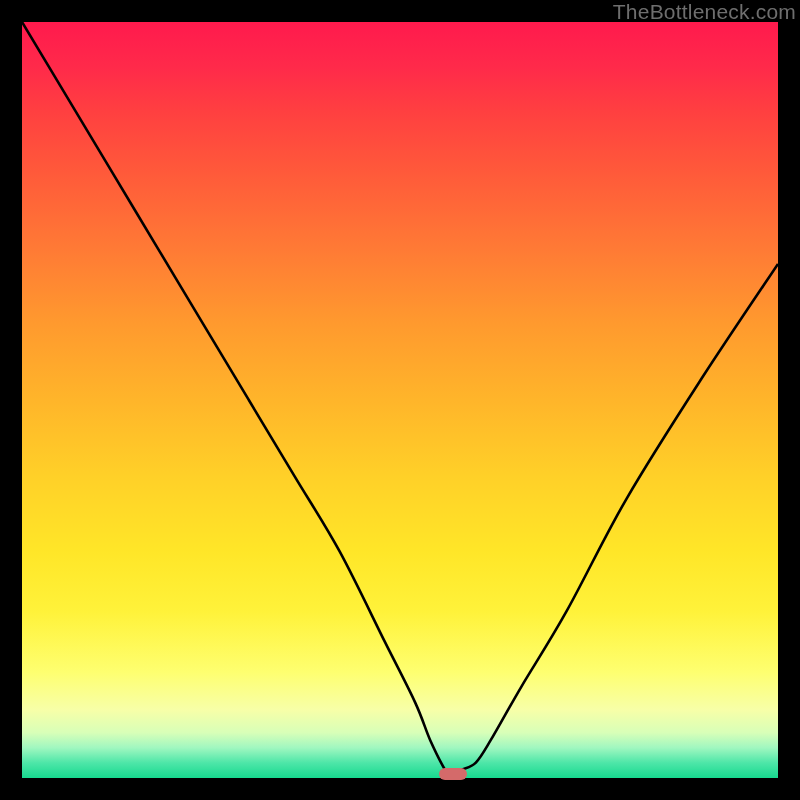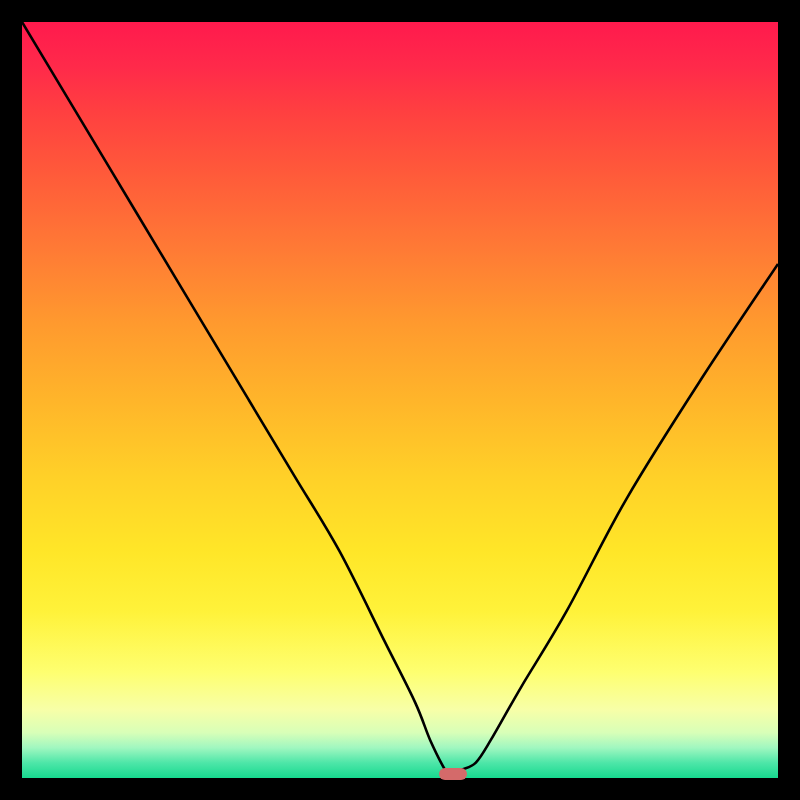--- a/index.html
+++ b/index.html
@@ -73,13 +73,14 @@
 </head>
 <body>
 
 <div class="frame">
   <div class="plot">
     <svg class="curve" viewBox="0 0 756 756" preserveAspectRatio="none">
       <path id="curve-path" d="M 0.0 0.0 C 7.6 12.6, 30.2 50.4, 45.4 75.6 C 60.5 100.8, 75.6 126.0, 90.7 151.2 C 105.8 176.4, 121.0 201.6, 136.1 226.8 C 151.2 252.0, 166.3 277.2, 181.4 302.4 C 196.6 327.6, 211.7 352.8, 226.8 378.0 C 241.9 403.2, 257.0 428.4, 272.2 453.6 C 287.3 478.8, 302.4 501.5, 317.5 529.2 C 332.6 556.9, 350.3 594.7, 362.9 619.9 C 375.5 645.1, 385.6 664.0, 393.1 680.4 C 400.7 696.8, 403.2 706.9, 408.2 718.2 C 413.3 729.5, 419.6 742.1, 423.4 748.4 C 427.1 754.7, 428.4 756.0, 430.9 756.0 C 433.4 756.0, 434.7 751.0, 438.5 748.4 C 442.3 745.9, 448.6 745.9, 453.6 740.9 C 458.6 735.8, 461.2 730.8, 468.7 718.2 C 476.3 705.6, 486.4 686.7, 499.0 665.3 C 511.6 643.9, 526.7 621.2, 544.3 589.7 C 562.0 558.2, 582.1 515.3, 604.8 476.3 C 627.5 437.2, 655.2 394.4, 680.4 355.3 C 705.6 316.3, 743.4 260.8, 756.0 241.9" fill="none" stroke="#000000" stroke-width="2.6"></path>
     </svg>
     <div class="marker" id="min-marker" style="left: 430.92px; top: 752px; background: rgb(212, 106, 106);"></div>
   </div>
+  <div class="watermark">TheBottleneck.com</div>
 </div>
 
 </body></html>

